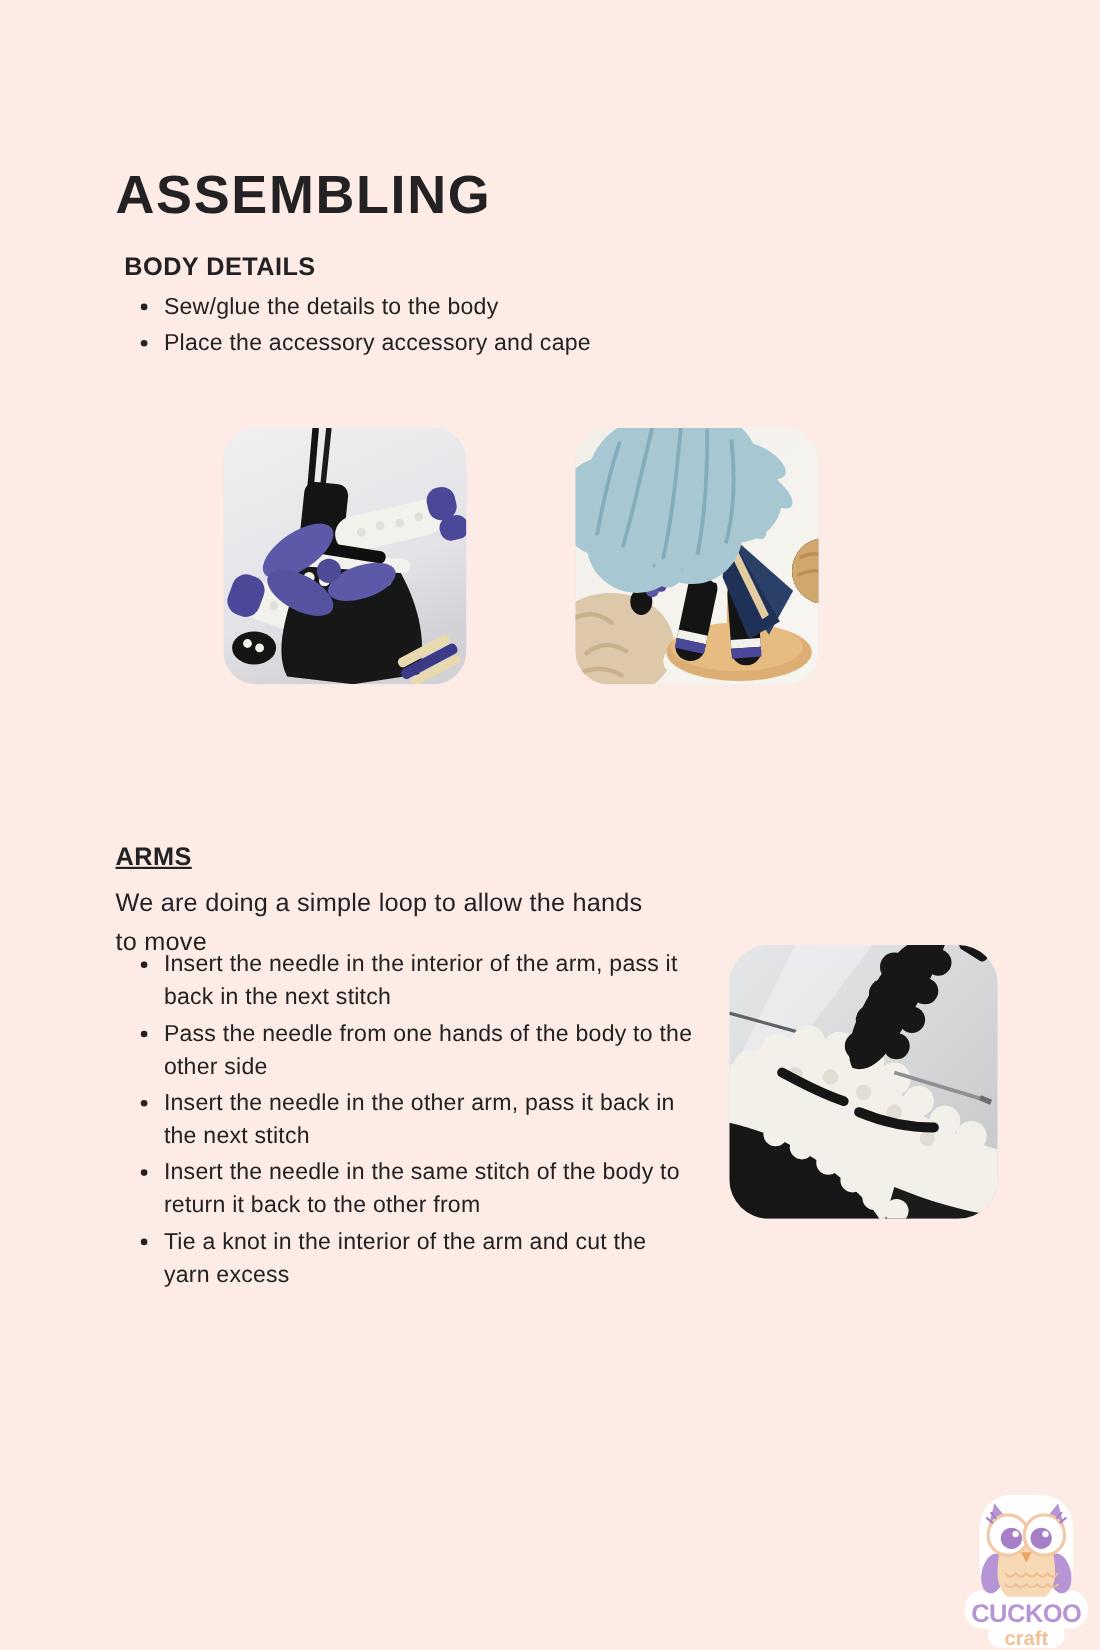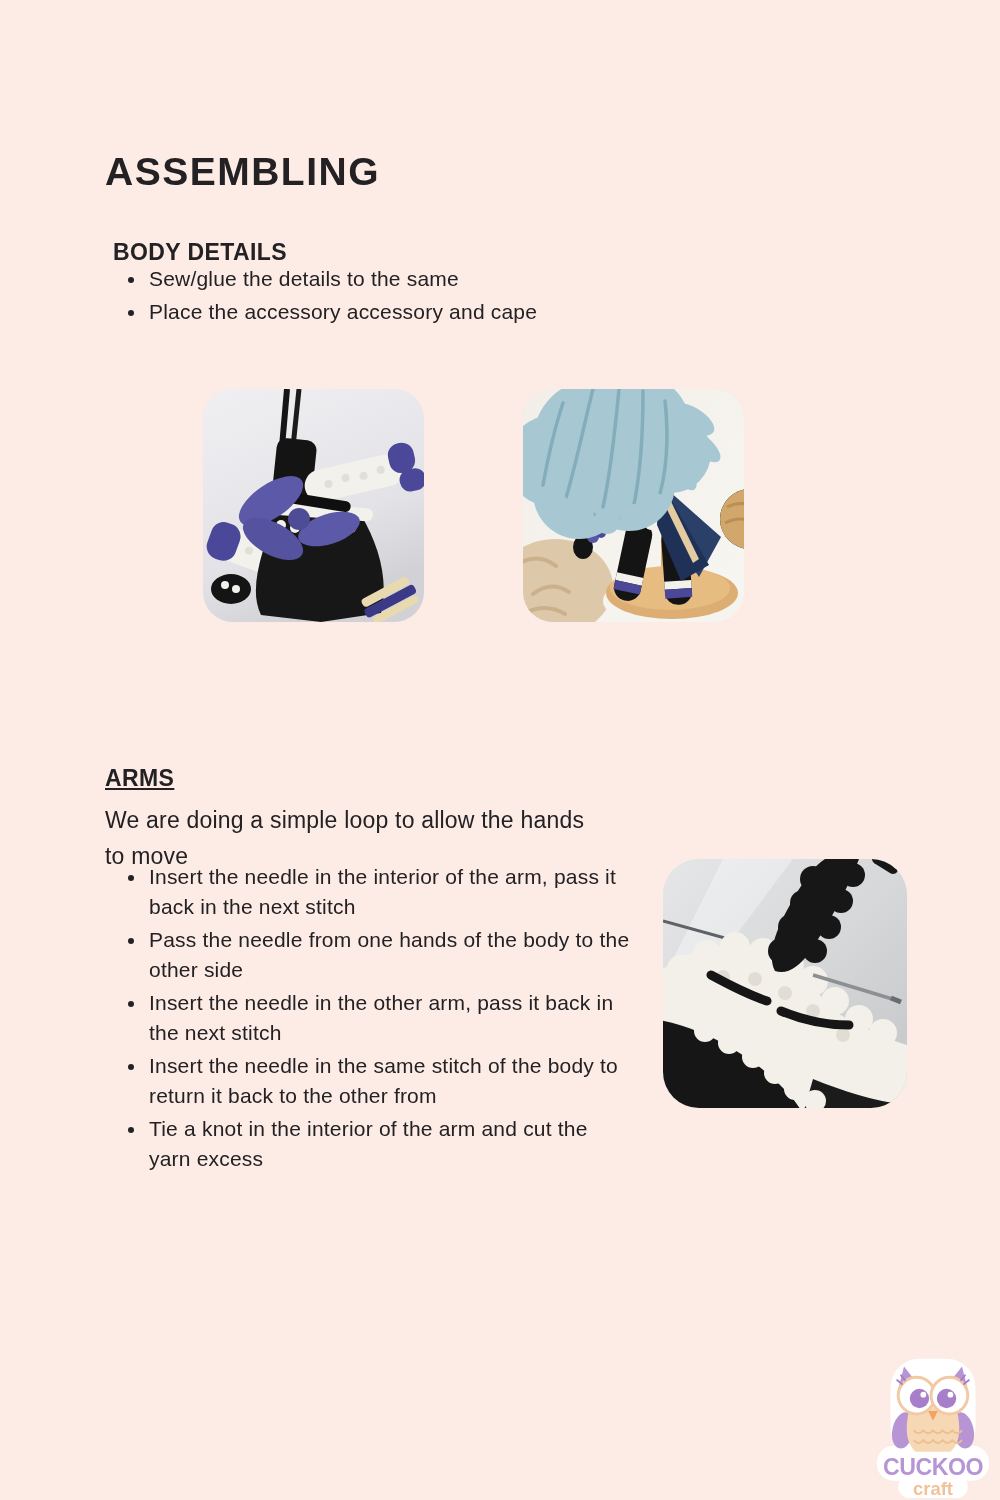--- a/index.html
+++ b/index.html
@@ -6,27 +6,27 @@
   body{
     width:1000px;height:1500px;position:relative;overflow:hidden;
     background:#fcece5;
     font-family:"Liberation Sans", sans-serif;
     color:#232124;
   }
   .abs{position:absolute;}
   
   .page-title{
     left:105px;top:150px;
-    font-size:39px;font-weight:bold;letter-spacing:1.5px;
+    font-size:49px;font-weight:bold;letter-spacing:1.5px;
   }
   
   .sec-heading{
     font-size:23px;font-weight:bold;letter-spacing:.4px;
   }
-  .h-body-details{left:113px;top:239px;text-align:center;}
+  .h-body-details{left:113px;top:229px;text-align:center;}
   .h-arms{left:105px;top:765px;text-decoration:underline;}
   
   ul.bullets{
     margin:0;padding:0 0 0 42px;list-style:disc;
   }
   ul.bullets li{
     font-size:21px;line-height:30px;letter-spacing:.2px;
     margin:0 0 3px 0;padding-left:2px;
   }
   .ul-body{left:105px;top:264px;width:540px;}
@@ -47,21 +47,21 @@
   .brand-logo{left:873px;top:1355px;width:120px;height:145px;}
   .brand-logo svg{display:block;width:100%;height:100%;}
 </style>
 </head>
 <body>
 
 <div class="abs page-title">ASSEMBLING</div>
 
 <div class="abs sec-heading h-body-details">BODY DETAILS</div>
 <ul class="abs bullets ul-body">
-  <li>Sew/glue the details to the same</li>
+  <li>Sew/glue the details to the body</li>
   <li>Place the accessory accessory and cape</li>
 </ul>
 
 <div class="abs photo photo-1">
   <svg viewBox="0 0 221 233">
     <defs>
       <linearGradient id="p1bg" x1="0" y1="0" x2="0.4" y2="1">
         <stop offset="0" stop-color="#f0f0f3"></stop>
           <stop offset="0.7" stop-color="#e3e3e7"></stop>
           <stop offset="1" stop-color="#d2d2d6"></stop>

